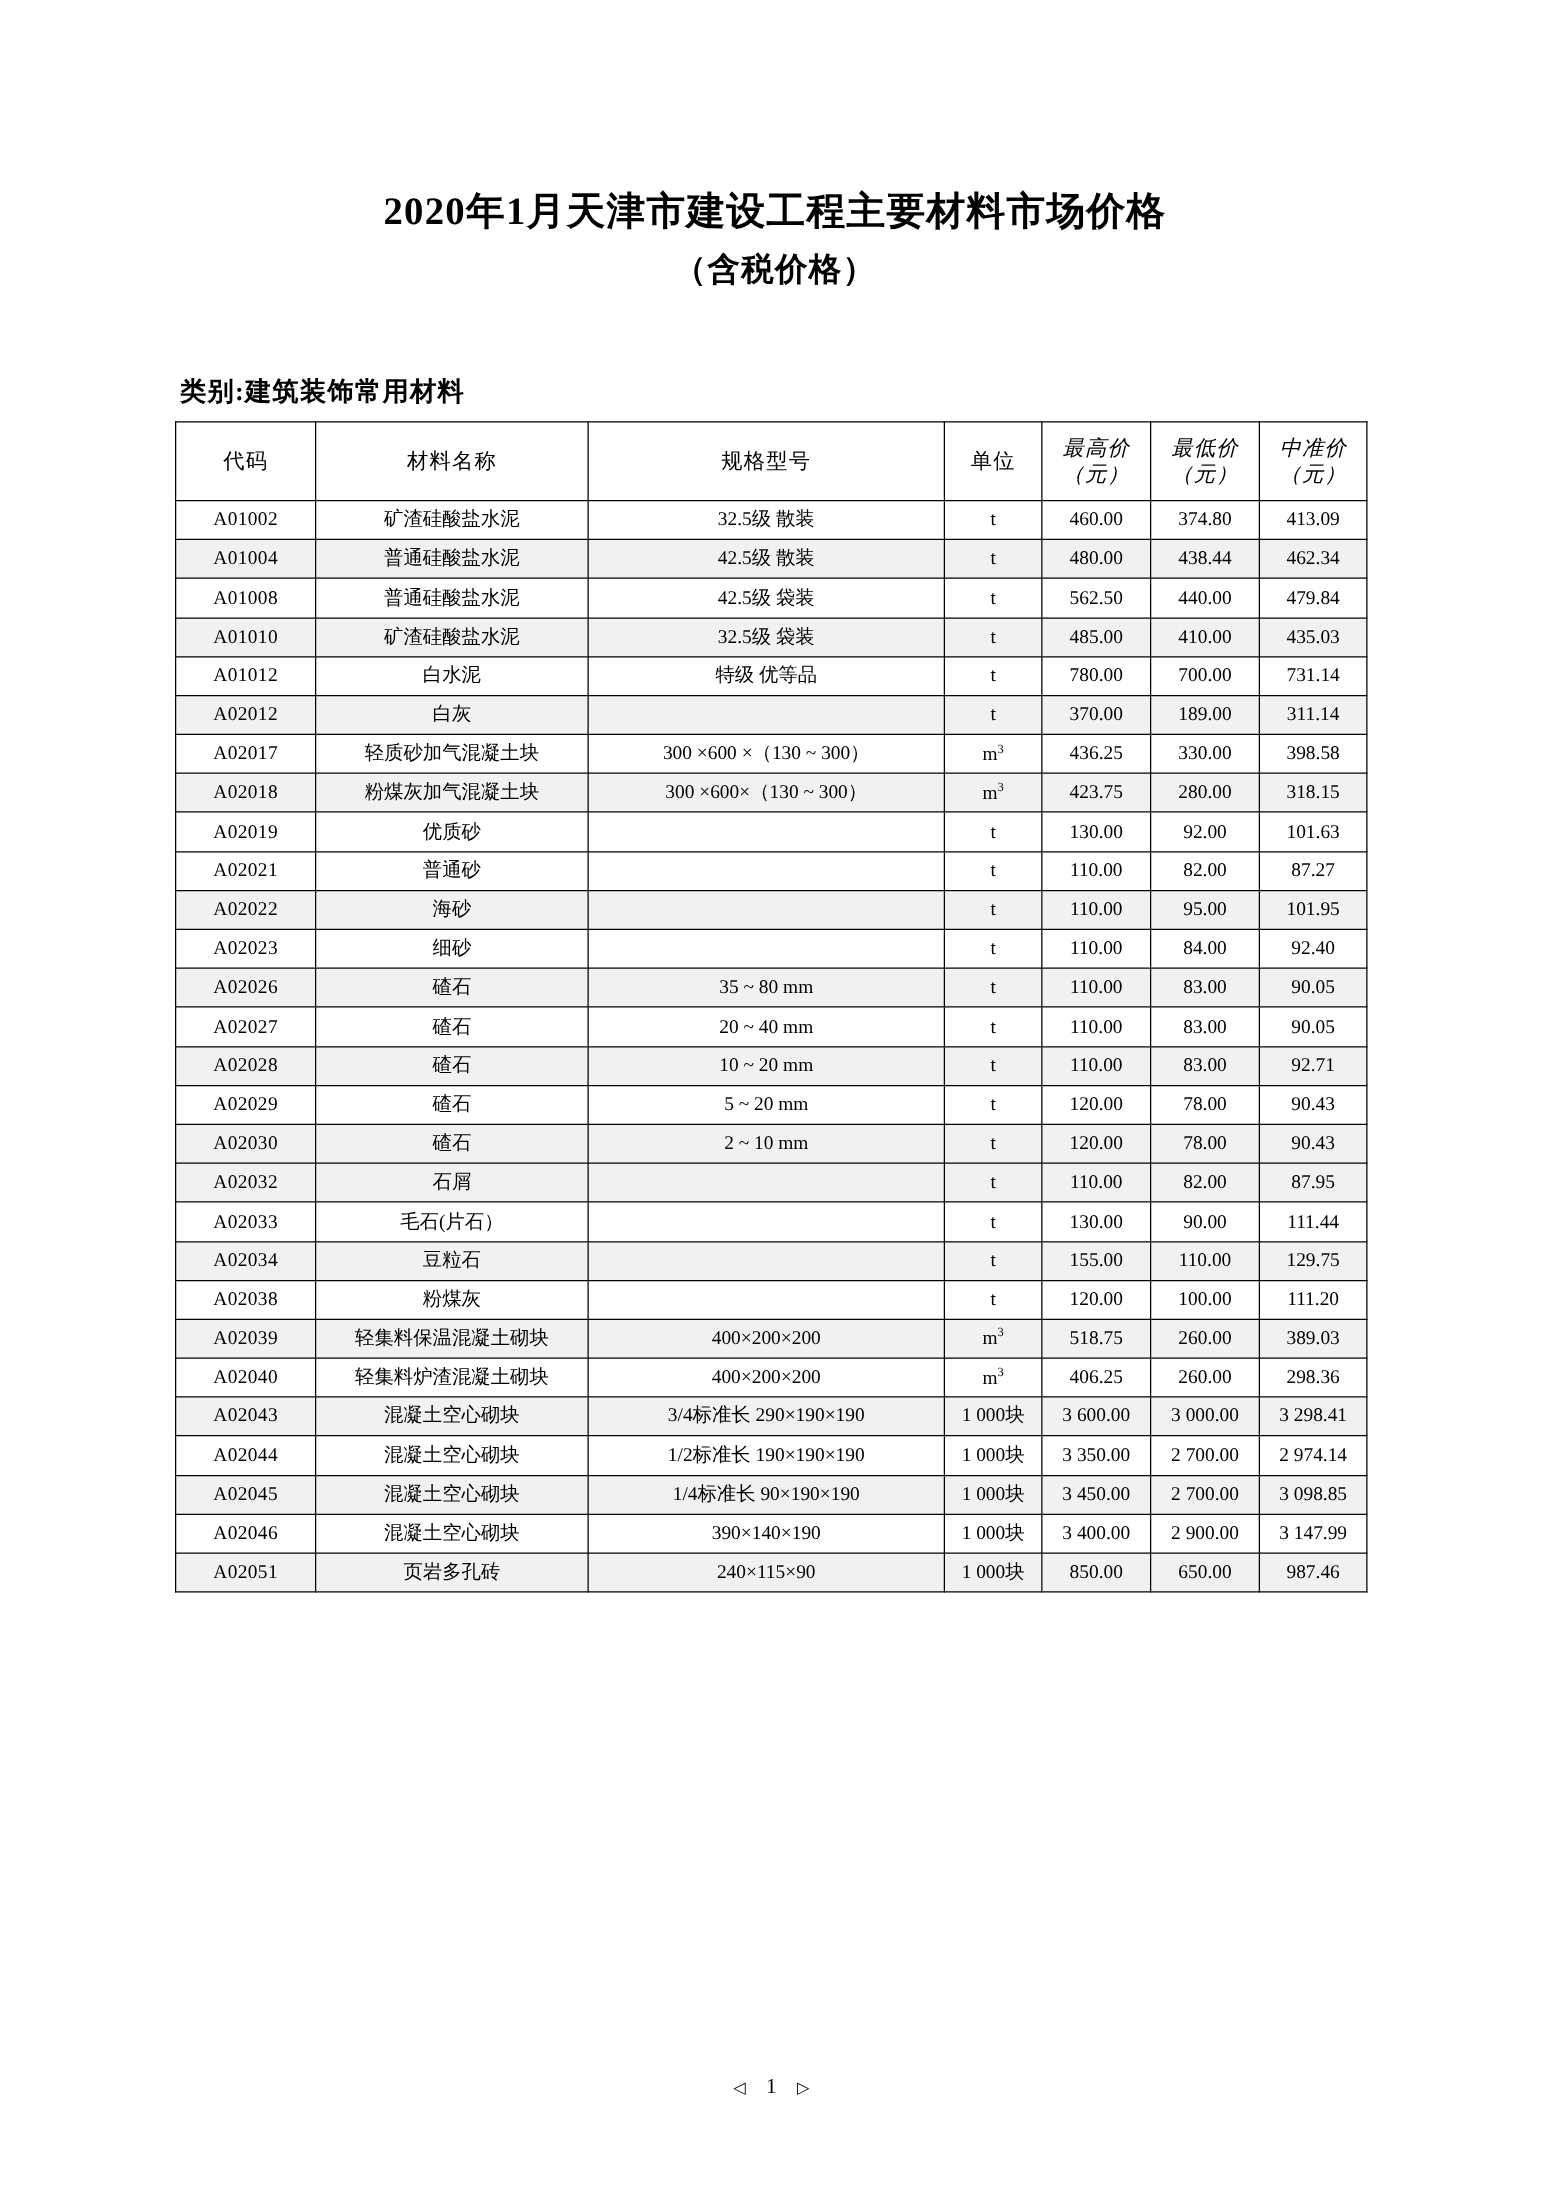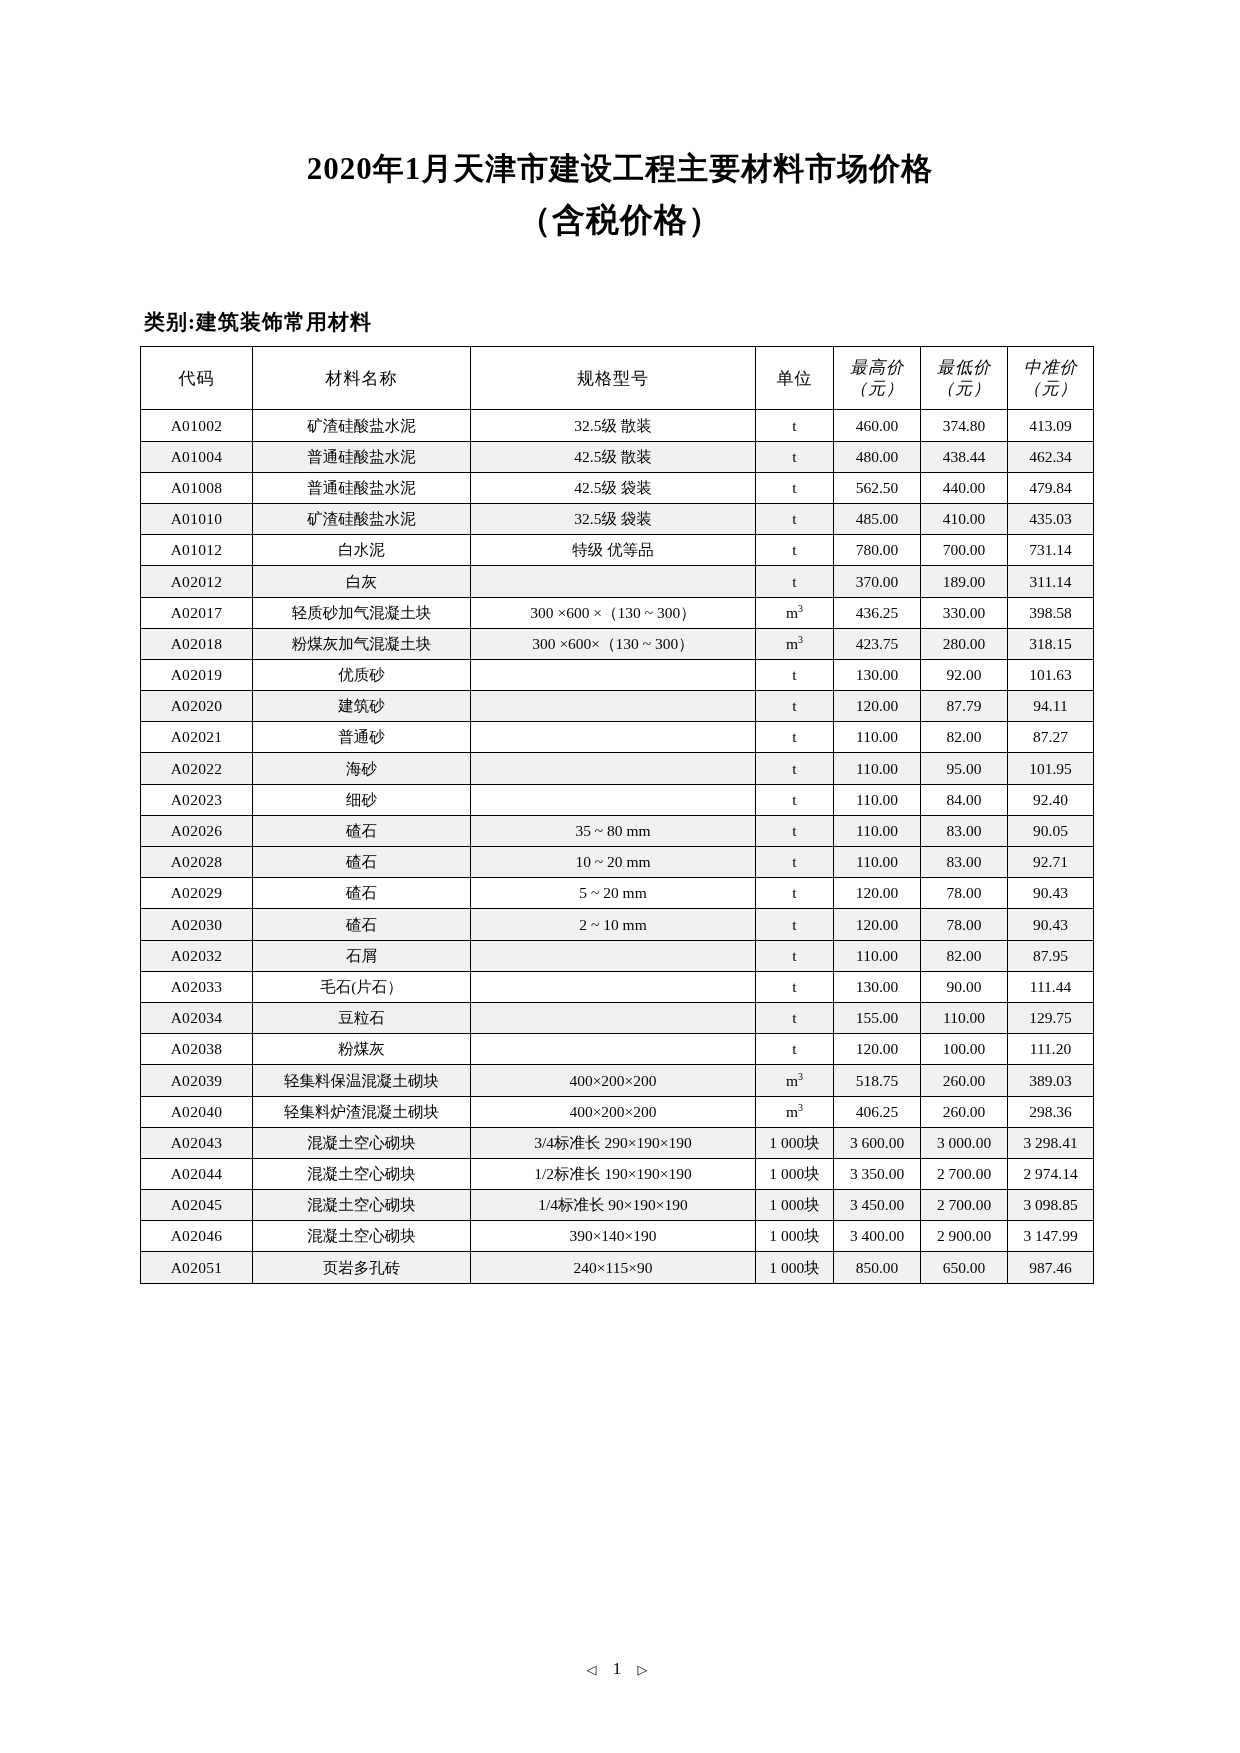--- a/index.html
+++ b/index.html
@@ -24,21 +24,21 @@
   .doc-title {
     text-align: center;
     font-size: 31px;
     font-weight: bold;
     letter-spacing: 1px;
     margin: 28px 0 0 0;
     line-height: 1.35;
   }
   .doc-subtitle {
     text-align: center;
-    font-size: 33px;
+    font-size: 26px;
     font-weight: bold;
     letter-spacing: 1px;
     margin: 8px 0 0 0;
     line-height: 1.35;
   }
   .category-line {
     margin: 66px 0 10px 48px;
     font-size: 21px;
     font-weight: bold;
     font-family: Liberation Serif, serif;
@@ -220,29 +220,20 @@
         </tr>
         <tr>
           <td class="code">A02019</td>
           <td class="name">优质砂</td>
           <td class="spec"></td>
           <td class="unit">t</td>
           <td class="num">130.00</td>
           <td class="num">92.00</td>
           <td class="num">101.63</td>
         </tr>
-        <tr class="shade">
-          <td class="code">A02020</td>
-          <td class="name">建筑砂</td>
-          <td class="spec"></td>
-          <td class="unit">t</td>
-          <td class="num">120.00</td>
-          <td class="num">87.79</td>
-          <td class="num">94.11</td>
-        </tr>
         <tr>
           <td class="code">A02021</td>
           <td class="name">普通砂</td>
           <td class="spec"></td>
           <td class="unit">t</td>
           <td class="num">110.00</td>
           <td class="num">82.00</td>
           <td class="num">87.27</td>
         </tr>
         <tr class="shade">
@@ -260,20 +251,29 @@
           <td class="spec"></td>
           <td class="unit">t</td>
           <td class="num">110.00</td>
           <td class="num">84.00</td>
           <td class="num">92.40</td>
         </tr>
         <tr class="shade">
           <td class="code">A02026</td>
           <td class="name">碴石</td>
           <td class="spec">35 ~ 80 mm</td>
+          <td class="unit">t</td>
+          <td class="num">110.00</td>
+          <td class="num">83.00</td>
+          <td class="num">90.05</td>
+        </tr>
+        <tr>
+          <td class="code">A02027</td>
+          <td class="name">碴石</td>
+          <td class="spec">20 ~ 40 mm</td>
           <td class="unit">t</td>
           <td class="num">110.00</td>
           <td class="num">83.00</td>
           <td class="num">90.05</td>
         </tr>
         <tr class="shade">
           <td class="code">A02028</td>
           <td class="name">碴石</td>
           <td class="spec">10 ~ 20 mm</td>
           <td class="unit">t</td>

